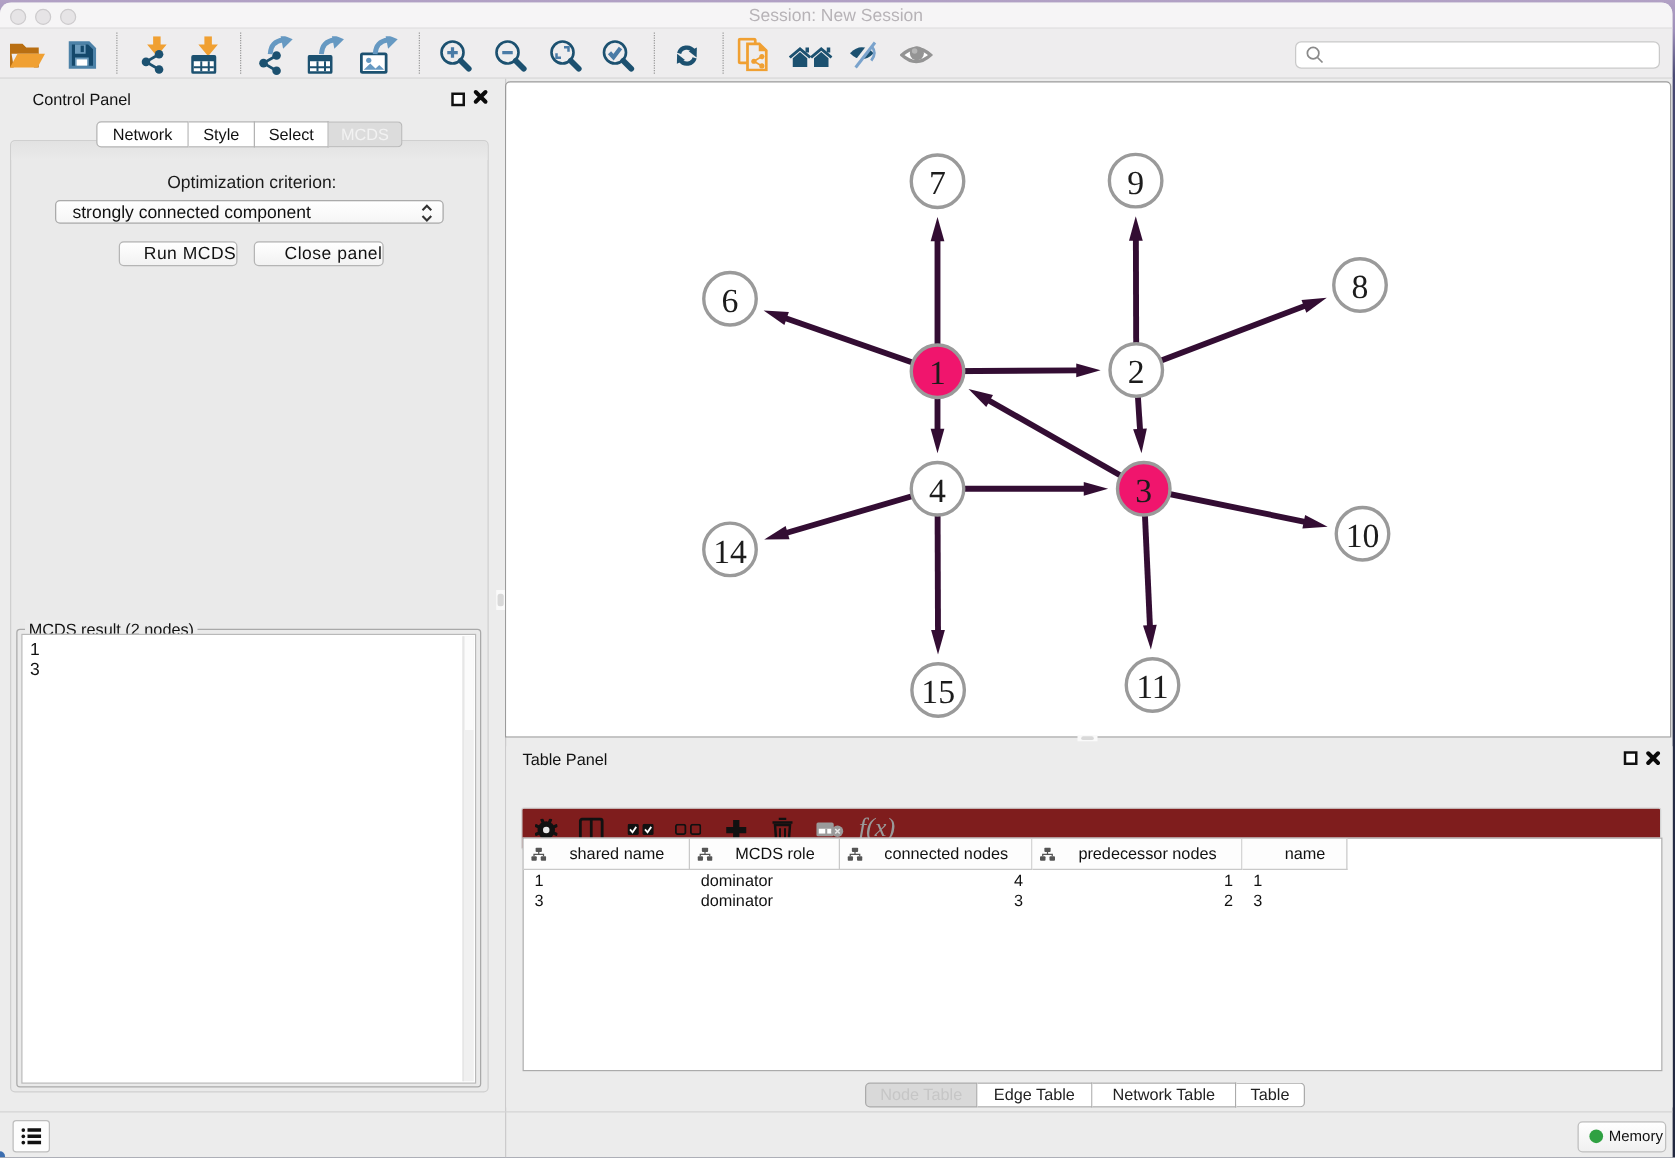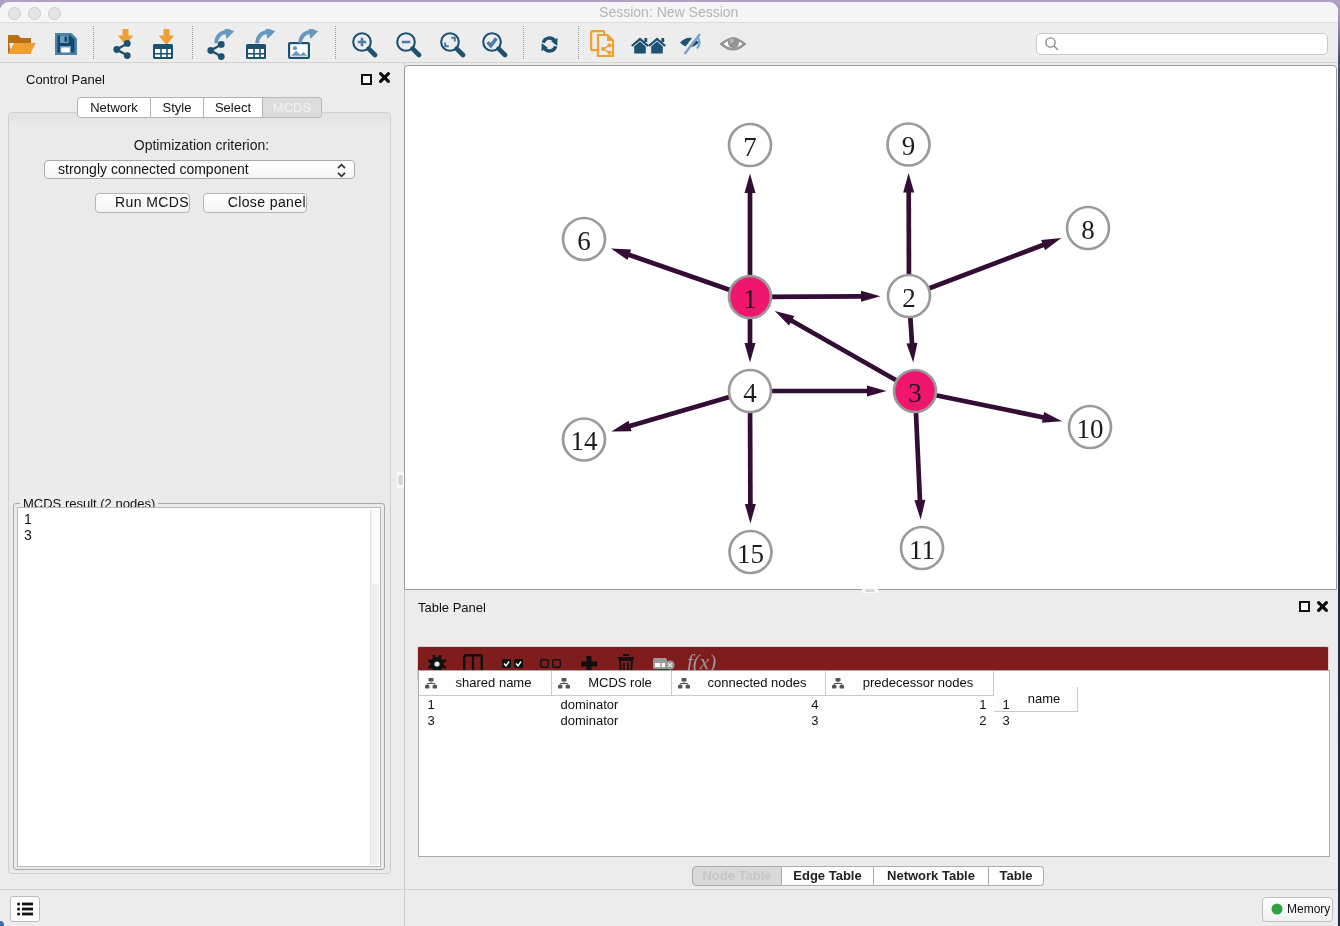--- a/index.html
+++ b/index.html
@@ -53,21 +53,21 @@
   #netcanvas{position:absolute;left:0;top:22px;width:931px;height:501px;background:#fff;overflow:hidden;}
   
   #tppanel{position:absolute;left:405px;top:595px;width:935px;height:289px;background:#ececec;}
   #tptitle{position:absolute;left:13px;top:3px;font-size:13px;color:#111;}
   #tptoolbar{position:absolute;left:12px;top:33px;width:910px;height:32px;background:#7f1d1d;border:1px solid #d2d2d2;border-radius:2px;margin-top:16px;}
   #tptable{position:absolute;left:12.5px;top:73px;width:910px;height:185px;background:#fff;border:1px solid #ababab;}
   .thcell{position:absolute;top:0;height:24px;border-right:1px solid #c9c9c9;border-bottom:1px solid #c9c9c9;background:#fdfdfd;}
   .thcell .lbl{position:absolute;top:0;left:18px;right:0;text-align:center;line-height:24px;font-size:13px;color:#111;}
   .trow{position:absolute;font-size:13px;color:#111;height:16px;line-height:16px;}
   .btabs{position:absolute;left:287px;top:269px;display:flex;}
-  .btab{height:18px;line-height:18px;background:#fff;border:1px solid #ababab;border-left:none;font-size:13px;font-weight:bold;color:#222;text-align:center;}
+  .btab{height:18px;line-height:18px;background:#fff;border:1px solid #ababab;border-left:none;font-size:13px;font-weight:normal;color:#222;text-align:center;}
   .btab.first{border-left:1px solid #ababab;border-radius:4px 0 0 4px;}
   .btab.last{border-radius:0 4px 4px 0;}
   .btab.sel{background:#d9d9d9;color:#c6c6c6;}
 </style>
 </head>
 <body>
 <div id="win">
   <div id="titlebar">
     <div class="tl" style="left:8px;"></div>
     <div class="tl" style="left:28px;"></div>
@@ -414,21 +414,21 @@
         </div>
       <div class="thcell" style="left:407px;width:167px;">
           <svg style="position:absolute;left:6px;top:7px;" width="12" height="11" viewBox="0 0 12 11">
             <rect x="3.5" y="0" width="5" height="3.6" rx="0.8" fill="#555"></rect>
             <rect x="0" y="7" width="4.4" height="3.6" rx="0.8" fill="#555"></rect>
             <rect x="7.6" y="7" width="4.4" height="3.6" rx="0.8" fill="#555"></rect>
             <path d="M6 3.5 V5.5 M2.2 7 V5.5 H9.8 V7" stroke="#555" stroke-width="1" fill="none"></path>
           </svg>
           <div class="lbl">predecessor nodes</div>
         </div>
-      <div class="thcell" style="left:575px;width:83px;margin-top:16px;">
+      <div class="thcell" style="left:575px;width:83px;">
           <div class="lbl">name</div>
         </div>
       <div class="trow" style="left:9px;top:26px;">1</div>
       <div class="trow" style="left:142px;top:26px;">dominator</div>
       <div class="trow" style="left:253px;top:26px;width:147px;text-align:right;">4</div>
       <div class="trow" style="left:407px;top:26px;width:161px;text-align:right;">1</div>
       <div class="trow" style="left:584px;top:26px;">1</div>
       <div class="trow" style="left:9px;top:42px;">3</div>
       <div class="trow" style="left:142px;top:42px;">dominator</div>
       <div class="trow" style="left:253px;top:42px;width:147px;text-align:right;">3</div>

